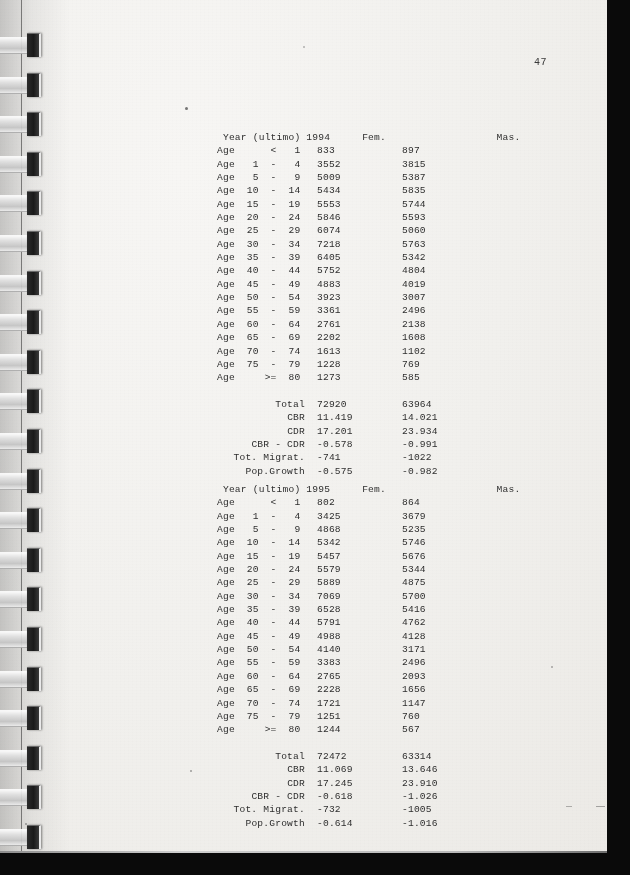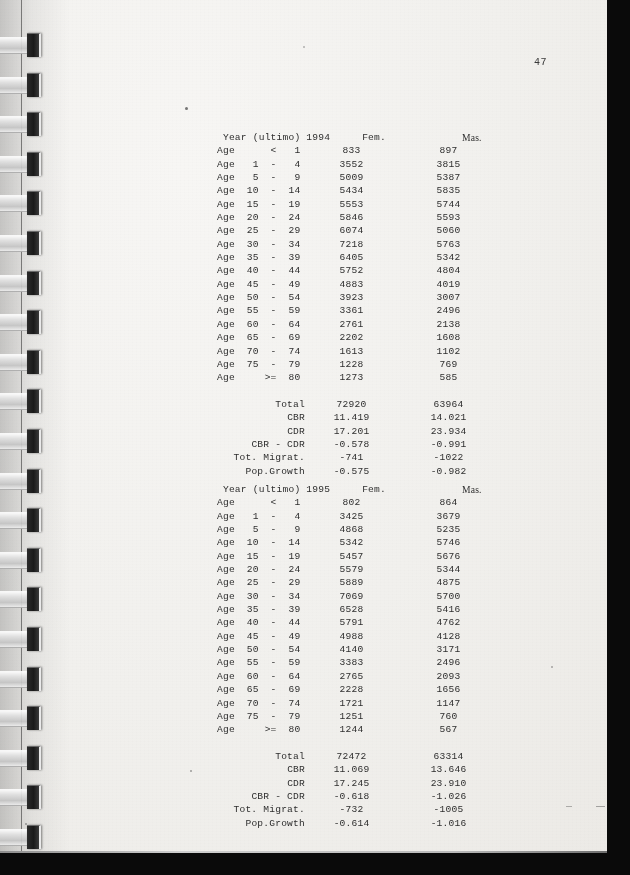--- a/index.html
+++ b/index.html
@@ -122,25 +122,25 @@
     white-space: pre;
     letter-spacing: .2px;
   }
   #block-1994 { top: 131px; }
   #block-1995 { top: 483px; }
 
   .row { display: block; height: 13.35px; position: relative; }
 
   .c-label  { position: absolute; left: 0;    white-space: pre; }
   .c-sumlab { position: absolute; left: 0;    width: 88px; text-align: right; white-space: pre; }
-  .c-fem    { position: absolute; left: 100px; width: 69px; text-align: center; }
-  .c-mas    { position: absolute; left: 185px; width: 93px; text-align: center; }
+  .c-fem    { position: absolute; left: 100px; width: 69px; text-align: left; }
+  .c-mas    { position: absolute; left: 185px; width: 93px; text-align: left; }
 
   .hdr .c-fem  { text-align: right; }
-  .hdr .c-mas  { text-align: left; padding-left: 60px; font-family: Liberation Serif, serif; }
+  .hdr .c-mas  { text-align: center; padding-left: 60px; }
 
   .spacer { display: block; height: 13.35px; }
 
   
   .speck {
     position: absolute;
     background: #4a4a4a;
     border-radius: 50%;
     opacity: .75;
   }

